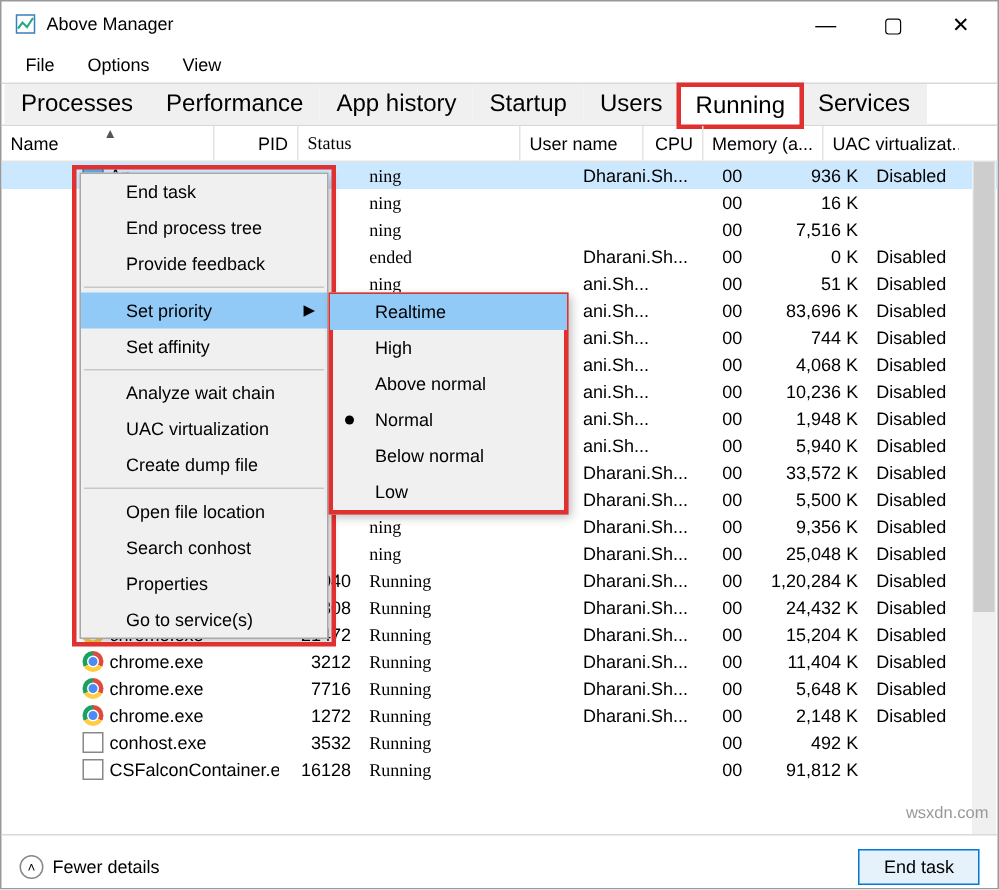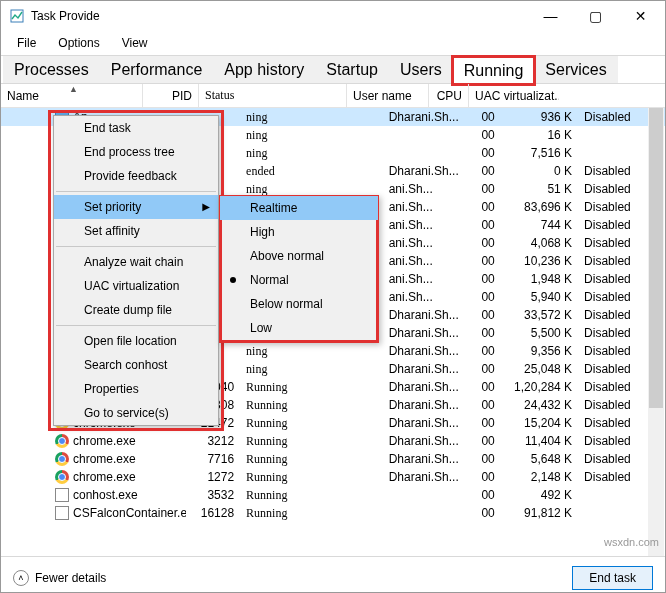--- a/index.html
+++ b/index.html
@@ -57,21 +57,21 @@
 <body>
 <div class="window">
 
 <div class="titlebar">
   <span class="title-icon">
     <svg width="14" height="14">
           <rect x="1" y="1" width="12" height="12" fill="none" stroke="#3a7fb8"></rect>
           <polyline points="2,10 5,6 8,9 12,3" fill="none" stroke="#2a8" stroke-width="1.4"></polyline>
         </svg>
   </span>
-  <span class="title">Task Provide</span>
+  <span class="title">Above Manager</span>
   <div class="win-btns">
     <div class="win-btn">—</div>
     <div class="win-btn">▢</div>
     <div class="win-btn close">✕</div>
   </div>
 </div>
 
 <div class="menubar" id="menubar">
       <div class="menu-item">File</div>
       <div class="menu-item">Options</div>
@@ -89,20 +89,21 @@
     </div>
 
 <div class="header-wrap">
   <span class="sort-arrow">▲</span>
   <div class="cols" id="cols">
         <div class="col c-name">Name</div>
         <div class="col c-pid">PID</div>
         <div class="col c-status">Status</div>
         <div class="col c-user">User name</div>
         <div class="col c-cpu">CPU</div>
+        <div class="col c-mem">Memory (a...</div>
         <div class="col c-uac">UAC virtualizat...</div>
       </div>
 </div>
 
 <div class="tbody" id="tbody">
   <div class="row sel">
         <div class="cell c-name"><span class="proc-icon "></span><span>Ap</span></div>
         <div class="cell c-pid" style="text-align:right"></div>
         <div class="cell c-status">ning</div>
         <div class="cell c-user">Dharani.Sh...</div>

